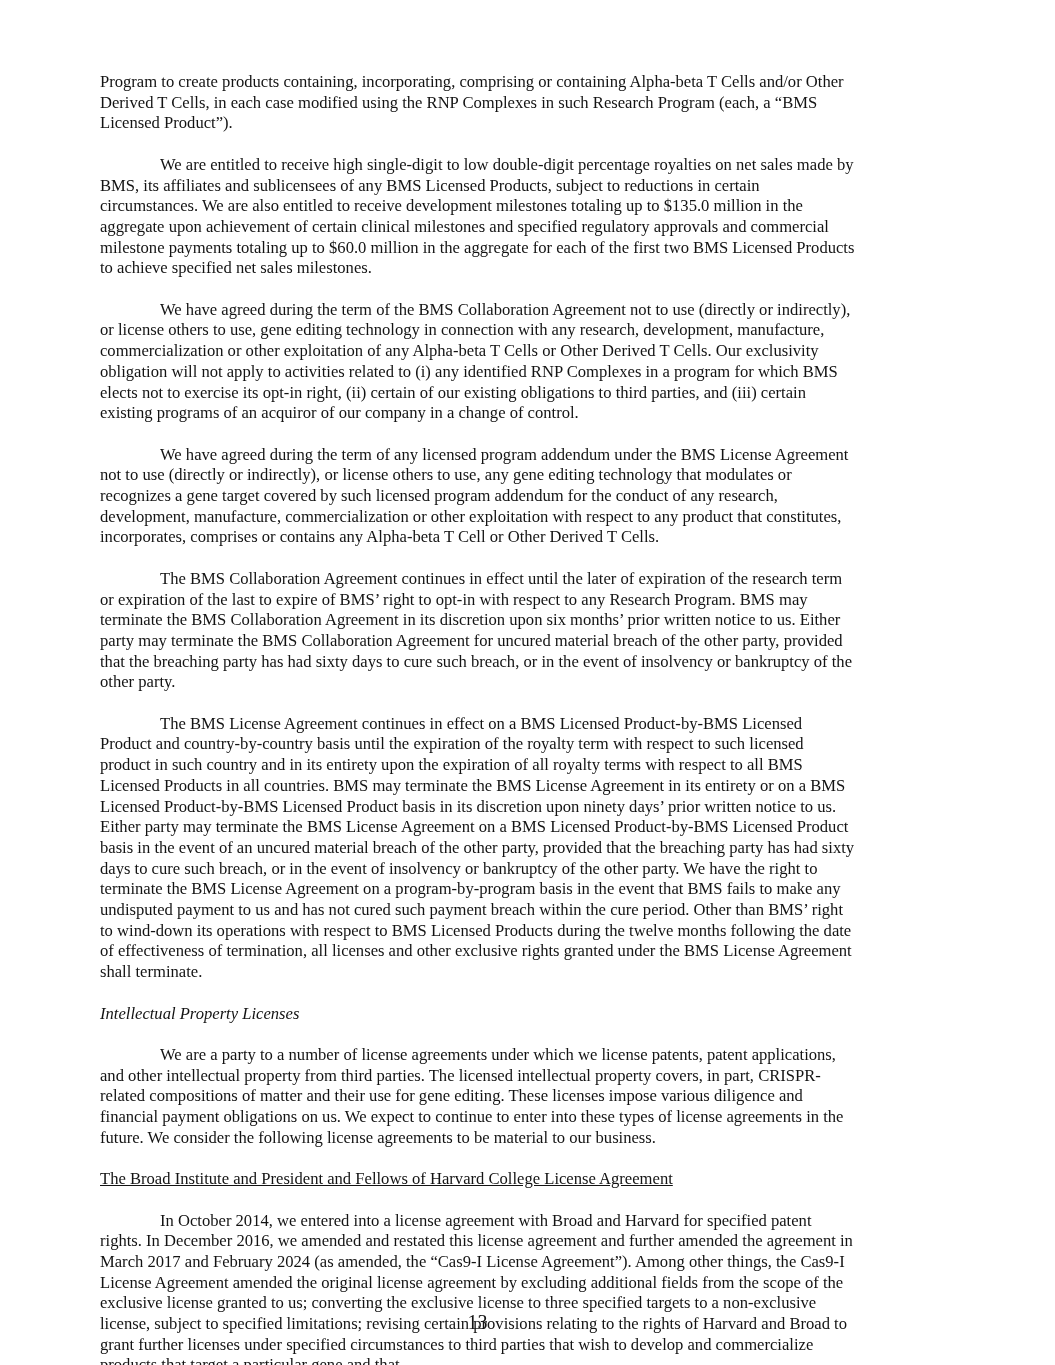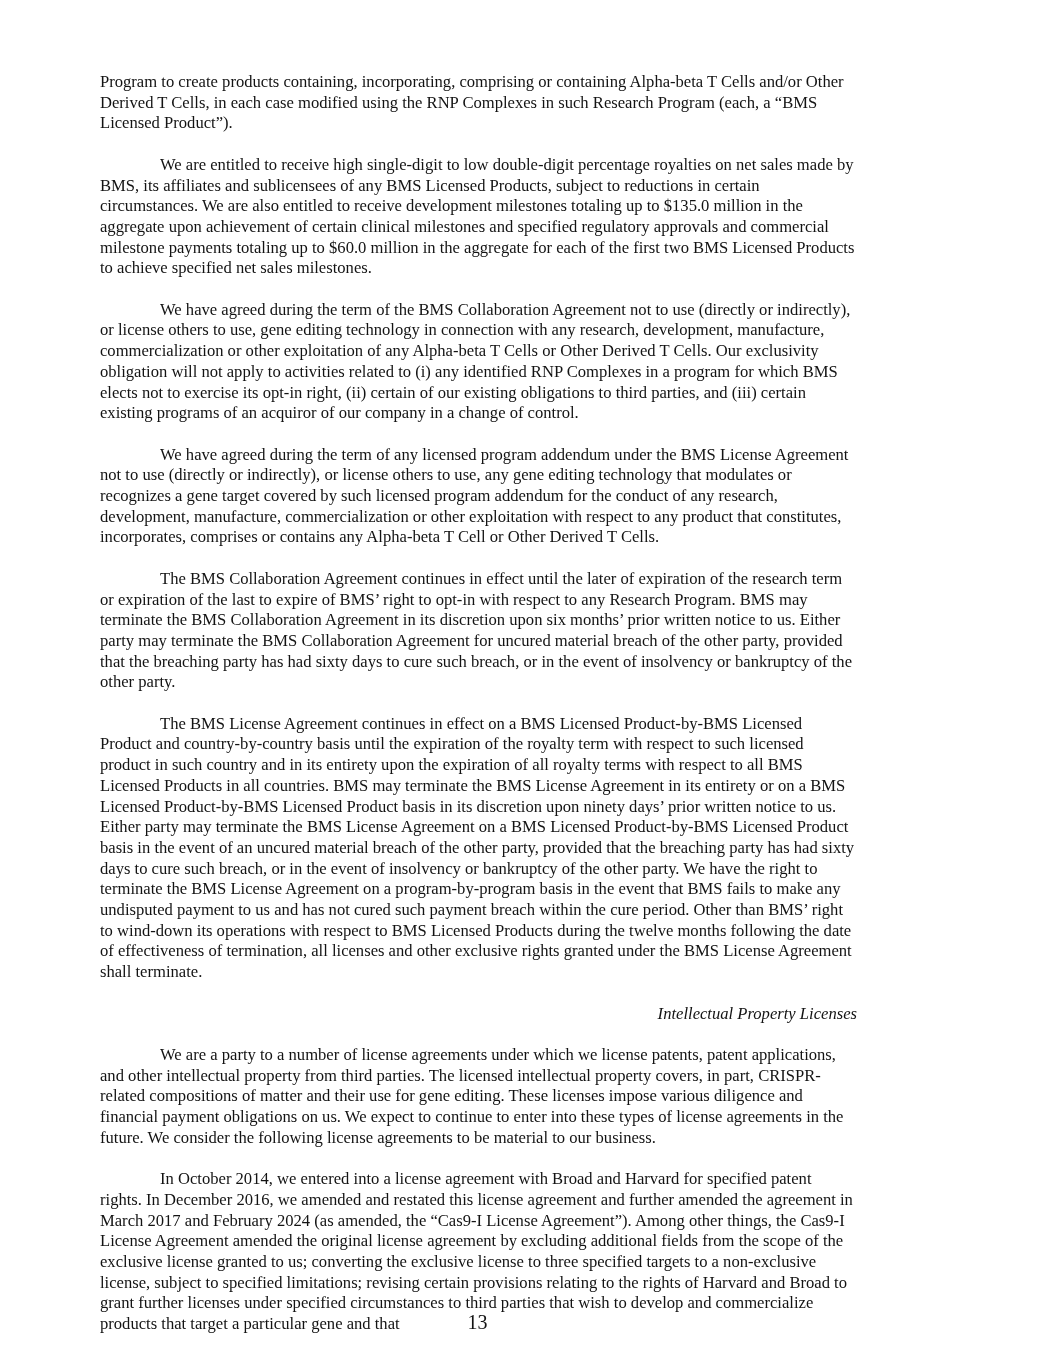--- a/index.html
+++ b/index.html
@@ -25,21 +25,20 @@
     text-indent: 60px;
   }
   .para.no-indent {
     text-indent: 0;
   }
   .heading-italic {
     margin: 0 0 20.7px 0;
     font-style: italic;
     font-weight: normal;
     font-size: 16.6px;
-    text-align: right;
   }
   .heading-underline {
     margin: 0 0 20.7px 0;
     font-weight: normal;
     font-size: 16.6px;
     text-decoration: underline;
   }
   .page-number {
     position: absolute;
     top: 1312px;
@@ -65,18 +64,19 @@
   <p class="para">We have agreed during the term of any licensed program addendum under the BMS License Agreement not to use (directly or indirectly), or license others to use, any gene editing technology that modulates or recognizes a gene target covered by such licensed program addendum for the conduct of any research, development, manufacture, commercialization or other exploitation with respect to any product that constitutes, incorporates, comprises or contains any Alpha-beta T Cell or Other Derived T Cells.</p>
 
   <p class="para">The BMS Collaboration Agreement continues in effect until the later of expiration of the research term or expiration of the last to expire of BMS’ right to opt-in with respect to any Research Program. BMS may terminate the BMS Collaboration Agreement in its discretion upon six months’ prior written notice to us. Either party may terminate the BMS Collaboration Agreement for uncured material breach of the other party, provided that the breaching party has had sixty days to cure such breach, or in the event of insolvency or bankruptcy of the other party.</p>
 
   <p class="para">The BMS License Agreement continues in effect on a BMS Licensed Product-by-BMS Licensed Product and country-by-country basis until the expiration of the royalty term with respect to such licensed product in such country and in its entirety upon the expiration of all royalty terms with respect to all BMS Licensed Products in all countries. BMS may terminate the BMS License Agreement in its entirety or on a BMS Licensed Product-by-BMS Licensed Product basis in its discretion upon ninety days’ prior written notice to us. Either party may terminate the BMS License Agreement on a BMS Licensed Product-by-BMS Licensed Product basis in the event of an uncured material breach of the other party, provided that the breaching party has had sixty days to cure such breach, or in the event of insolvency or bankruptcy of the other party. We have the right to terminate the BMS License Agreement on a program-by-program basis in the event that BMS fails to make any undisputed payment to us and has not cured such payment breach within the cure period. Other than BMS’ right to wind-down its operations with respect to BMS Licensed Products during the twelve months following the date of effectiveness of termination, all licenses and other exclusive rights granted under the BMS License Agreement shall terminate.</p>
 
   <h3 class="heading-italic">Intellectual Property Licenses</h3>
 
   <p class="para">We are a party to a number of license agreements under which we license patents, patent applications, and other intellectual property from third parties. The licensed intellectual property covers, in part, CRISPR-related compositions of matter and their use for gene editing. These licenses impose various diligence and financial payment obligations on us. We expect to continue to enter into these types of license agreements in the future. We consider the following license agreements to be material to our business.</p>
 
+  <h3 class="heading-underline">The Broad Institute and President and Fellows of Harvard College License Agreement</h3>
 
   <p class="para">In October 2014, we entered into a license agreement with Broad and Harvard for specified patent rights. In December 2016, we amended and restated this license agreement and further amended the agreement in March 2017 and February 2024 (as amended, the “Cas9-I License Agreement”). Among other things, the Cas9-I License Agreement amended the original license agreement by excluding additional fields from the scope of the exclusive license granted to us; converting the exclusive license to three specified targets to a non-exclusive license, subject to specified limitations; revising certain provisions relating to the rights of Harvard and Broad to grant further licenses under specified circumstances to third parties that wish to develop and commercialize products that target a particular gene and that</p>
 
   <div class="page-number">13</div>
 
 </div>
 
 </body></html>

